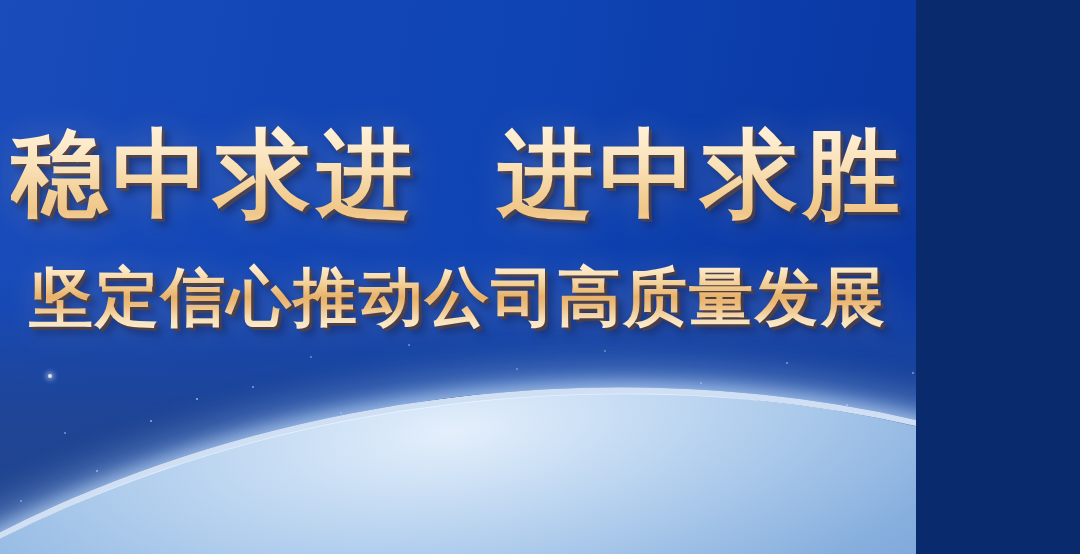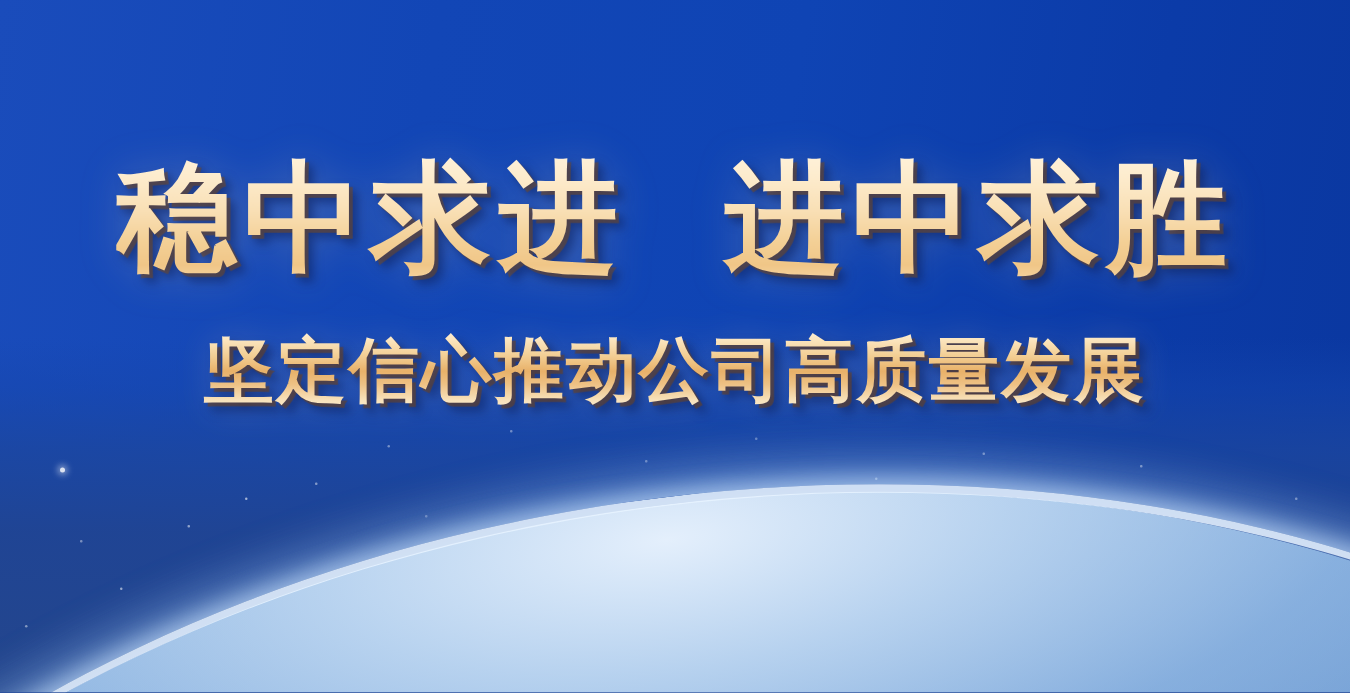--- a/index.html
+++ b/index.html
@@ -7,21 +7,21 @@
     margin: 0;
     padding: 0;
     background: #0a2a6e;
   }
   body {
     font-family: "Liberation Sans", "DejaVu Sans", sans-serif;
   }
 
   .banner {
     position: relative;
-    width: 1080px;
+    width: 916px;
     height: 554px;
     overflow: hidden;
     background: #0b41ae;
   }
 
   
 
   
   .bg-flat {
     position: absolute;
@@ -179,21 +179,21 @@
     filter:
       drop-shadow(3px 3px 0px rgba(120,72,28,0.55))
       drop-shadow(5px 5px 4px rgba(10,30,90,0.55))
       drop-shadow(0 0 16px rgba(255,226,170,0.18));
   }
 
   .subhead {
     display: block;
     margin-top: 30px;
     white-space: pre;
-    font-size: 56px;
+    font-size: 64px;
     line-height: 74px;
     font-weight: 700;
     letter-spacing: 2px;
     font-family: "DejaVu Sans", "Liberation Sans", sans-serif;
     background-image: linear-gradient(180deg,
         #fff6e4 0%,
         #fbe5bf 16%,
         #f2cd92 34%,
         #e8b169 50%,
         #eec184 64%,

